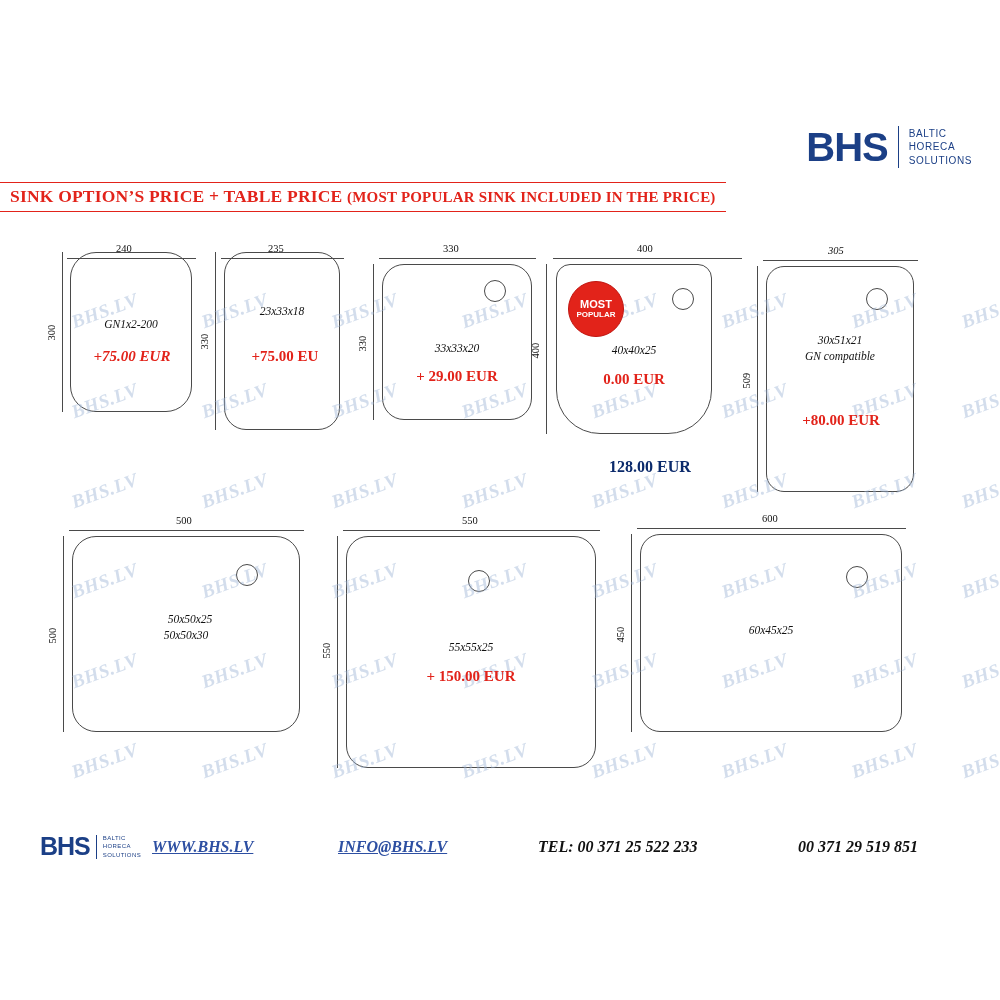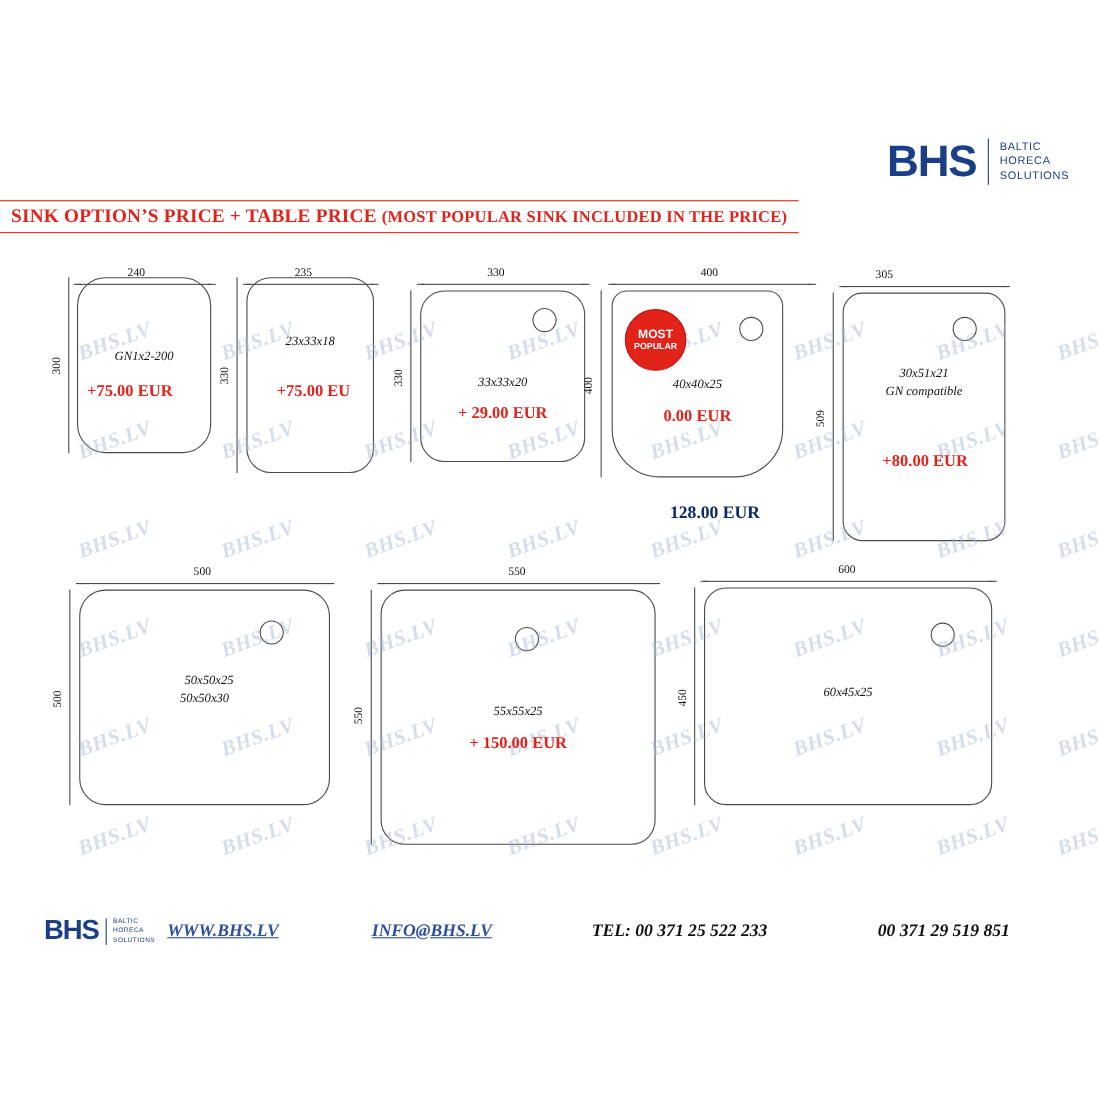--- a/index.html
+++ b/index.html
@@ -138,21 +138,21 @@
   <div class="sink" style="left:70px;top:252px;width:122px;height:160px;">
     <div class="shape" style="width:122px;height:160px;border-radius:26px;"></div>
   </div>
   <div class="dim-h" style="left:70px;top:258px;width:122px;"></div>
   <div class="tick" style="left:67px;top:258px;"></div>
   <div class="tick" style="left:189px;top:258px;"></div>
   <div class="dim-txt" style="left:116px;top:243px;">240</div>
   <div class="dim-v" style="left:62px;top:252px;height:160px;"></div>
   <div class="dim-txt vert" style="left:44px;top:327px;">300</div>
   <div class="lbl" style="left:72px;top:318px;width:118px;">GN1x2-200</div>
-  <div class="price" style="left:48px;top:348px;width:140px;">+75.00 EUR</div>
+  <div class="price" style="left:62px;top:348px;width:140px;font-style:italic;">+75.00 EUR</div>
 
   <div class="sink" style="left:224px;top:252px;width:116px;height:178px;">
     <div class="shape" style="width:116px;height:178px;border-radius:22px;"></div>
   </div>
   <div class="dim-h" style="left:224px;top:258px;width:116px;"></div>
   <div class="tick" style="left:221px;top:258px;"></div>
   <div class="tick" style="left:337px;top:258px;"></div>
   <div class="dim-txt" style="left:268px;top:243px;">235</div>
   <div class="dim-v" style="left:215px;top:252px;height:178px;"></div>
   <div class="dim-txt vert" style="left:197px;top:336px;">330</div>
@@ -190,21 +190,21 @@
   <div class="price" style="left:546px;top:371px;width:176px;">0.00 EUR</div>
   <div class="price blue" style="left:540px;top:458px;width:220px;">128.00 EUR</div>
 
   <div class="sink" style="left:766px;top:266px;width:148px;height:226px;">
     <div class="shape" style="width:148px;height:226px;border-radius:18px;"></div>
     <div class="hole" style="left:100px;top:22px;"></div>
   </div>
   <div class="dim-h" style="left:766px;top:260px;width:148px;"></div>
   <div class="tick" style="left:763px;top:260px;"></div>
   <div class="tick" style="left:911px;top:260px;"></div>
-  <div class="dim-txt" style="left:796px;top:245px;">305</div>
+  <div class="dim-txt" style="left:828px;top:245px;font-style:italic;">305</div>
   <div class="dim-v" style="left:757px;top:266px;height:226px;"></div>
   <div class="dim-txt vert" style="left:739px;top:375px;">509</div>
   <div class="lbl" style="left:766px;top:334px;width:148px;">30x51x21</div>
   <div class="lbl" style="left:766px;top:350px;width:148px;">GN compatible</div>
   <div class="price" style="left:756px;top:412px;width:170px;">+80.00 EUR</div>
 
   <div class="sink" style="left:72px;top:536px;width:228px;height:196px;">
     <div class="shape" style="width:228px;height:196px;border-radius:24px;"></div>
     <div class="hole" style="left:164px;top:28px;"></div>
   </div>

